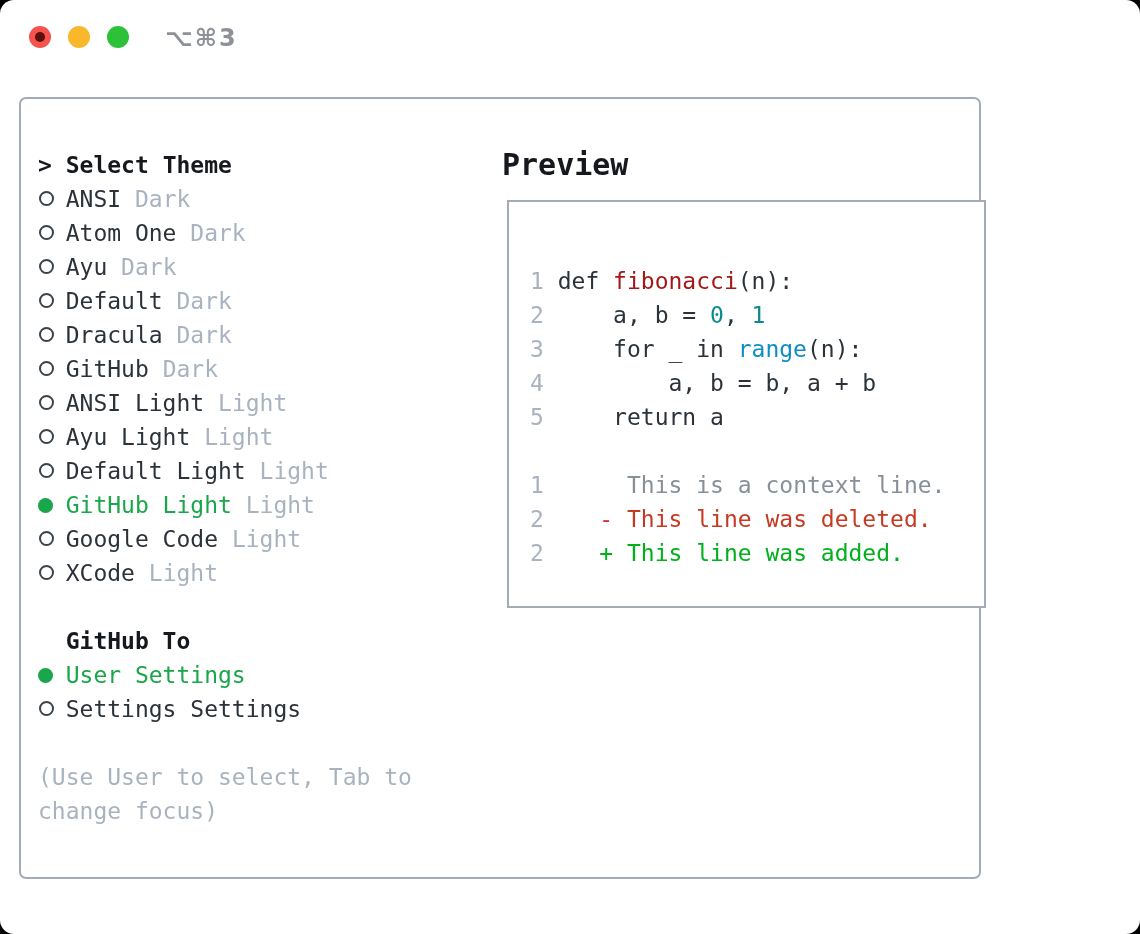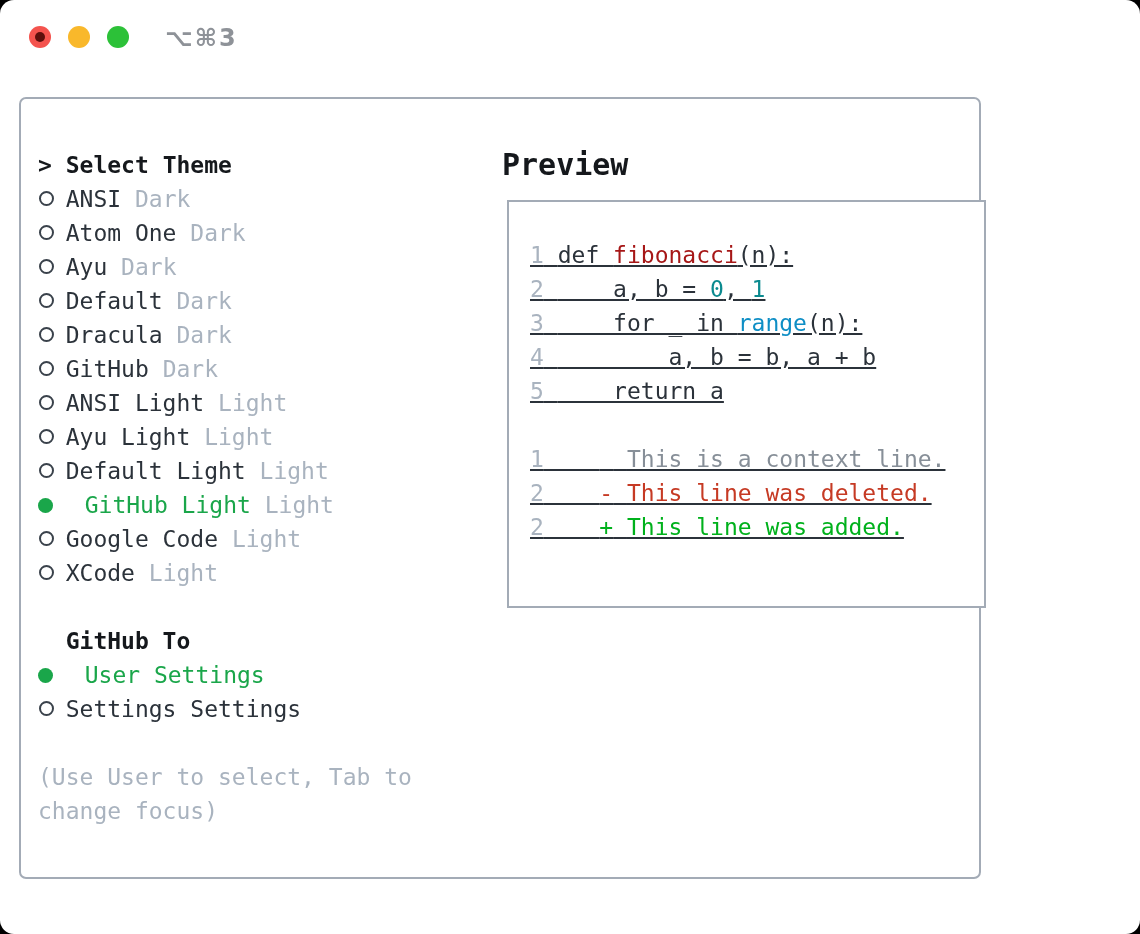--- a/index.html
+++ b/index.html
@@ -36,33 +36,33 @@
   }
   .row,.crow{height:34px;line-height:34px;white-space:pre;font-size:23px;position:relative;}
   .left-col{position:absolute;left:17px;top:49px;width:440px;}
   .row.item{padding-left:2ch;cursor:default;}
   .bullet{position:absolute;left:1px;top:50%;margin-top:-8px;width:11px;height:11px;
           border:2.5px solid #3a424b;border-radius:50%;box-sizing:content-box;}
   .bullet.on{width:15px;height:15px;border:0;background:var(--accent-green,#1aa64a);margin-top:-7px;left:0;}
   .hdr{font-weight:bold;color:#15181c;}
   .prompt{font-weight:bold;color:#15181c;}
   .muted{color:var(--muted-gray,#a9b3bf);text-align:right;}
-  .sel-green{color:var(--accent-green,#1aa64a);margin-left:19px;}
+  .sel-green{color:var(--accent-green,#1aa64a);}
   .hint{margin-top:34px;width:29ch;line-height:34px;font-size:23px;
         white-space:normal;color:var(--muted-gray,#a9b3bf);}
   
   .right-col{position:absolute;left:481px;top:49px;}
   .preview-title{height:34px;line-height:34px;font-size:30px;font-weight:bold;color:#15181c;white-space:pre;}
   .preview-box{
     margin-left:5px;margin-top:18px;
     width:479px;height:408px;box-sizing:border-box;
     border:2px solid var(--border-gray,#9ba3ae);
     position:relative;background:#fff;
   }
-  .code-area{position:absolute;left:21px;top:36px;text-decoration:underline;}
+  .code-area{position:absolute;left:21px;top:62px;}
   .lnum{color:var(--muted-gray,#a4aebb);}
   .tok-plain{color:#2b323a;}
   .tok-function{color:var(--code-function-red,#a61717);}
   .tok-number{color:var(--code-number-teal,#0b8a8f);}
   .tok-builtin{color:var(--code-builtin-blue,#0e8ec5);text-align:center;}
   .diff-context{color:var(--diff-context-gray,#878f98);margin-top:32px;}
   .diff-deleted{color:var(--diff-deleted-red,#c63a24);}
   .diff-added{color:var(--diff-added-green,#00b11c);}
 </style>
 </head>

